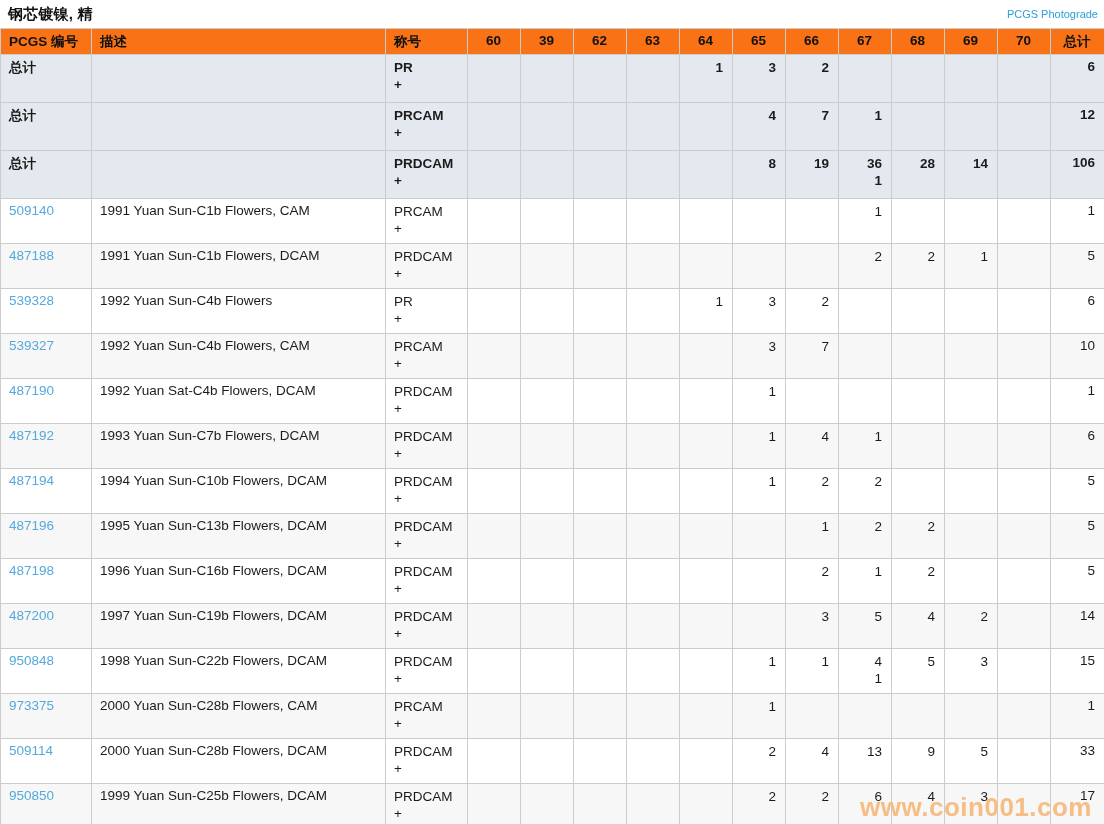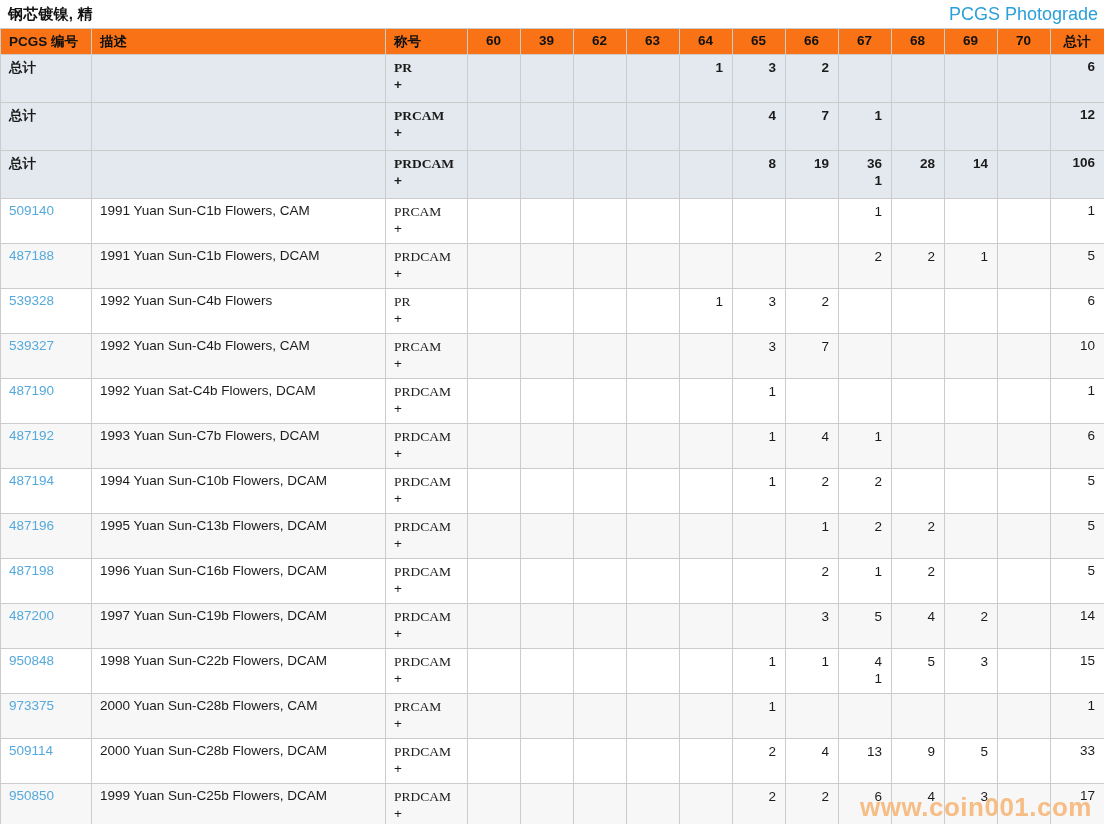--- a/index.html
+++ b/index.html
@@ -22,21 +22,21 @@
     padding: 0 6px 0 8px;
     background: #ffffff;
   }
   .page-title {
     font-size: 15px;
     font-weight: bold;
     color: #111111;
     letter-spacing: 0.2px;
   }
   .photograde-link {
-    font-size: 18px;
+    font-size: 11px;
     color: #2b9fd9;
     text-decoration: none;
     cursor: pointer;
   }
 
   
   table.pop-table {
     width: 1104px;
     border-collapse: collapse;
     table-layout: fixed;
@@ -67,21 +67,21 @@
   .pop-table tr.data-row.alt { background: #f7f7f7; }
 
   .pop-table a.pcgs-link {
     color: #55a9dc;
     text-decoration: none;
     cursor: pointer;
     margin-top: 44px;
   }
   .cell-line { line-height: 17px; min-height: 17px; }
   .cell-line.plus-line { min-height: 17px; }
-  .desig-main { line-height: 17px; font-family: Liberation Serif, serif; }
+  .desig-main { line-height: 17px; }
   .desig-plus { line-height: 17px; }
 
   
   .watermark {
     position: absolute;
     right: 12px;
     bottom: 6px;
     font-size: 26px;
     font-weight: bold;
     color: #f6bd85;

